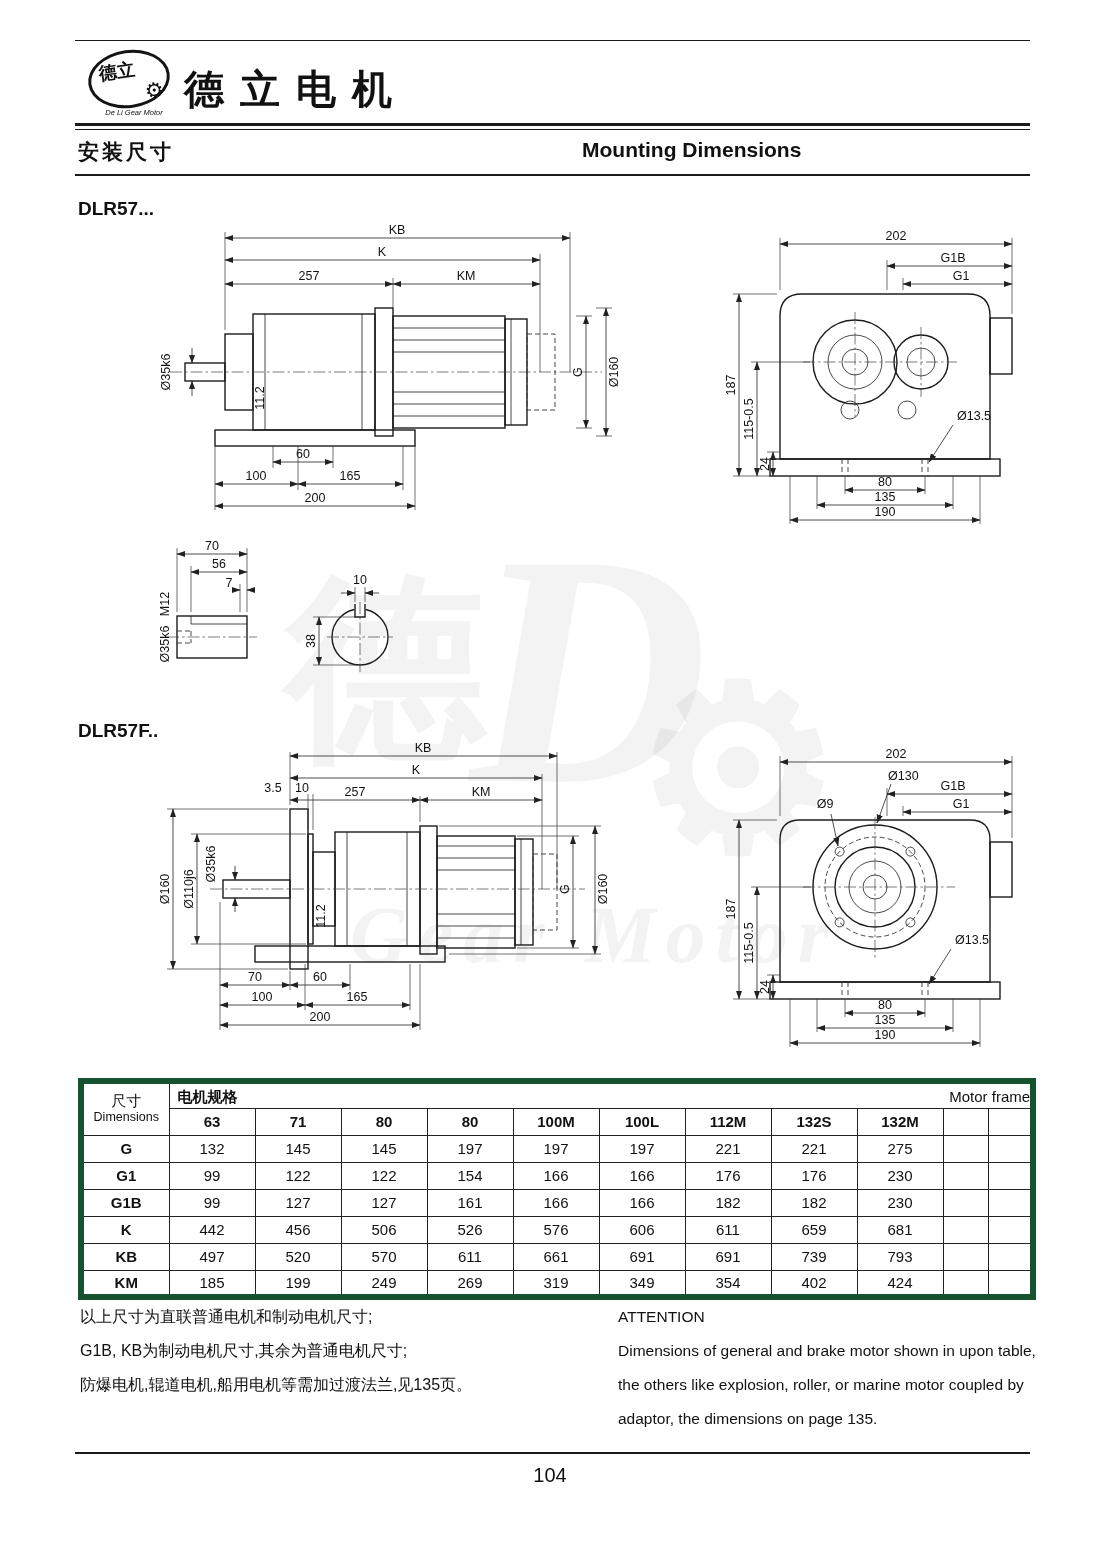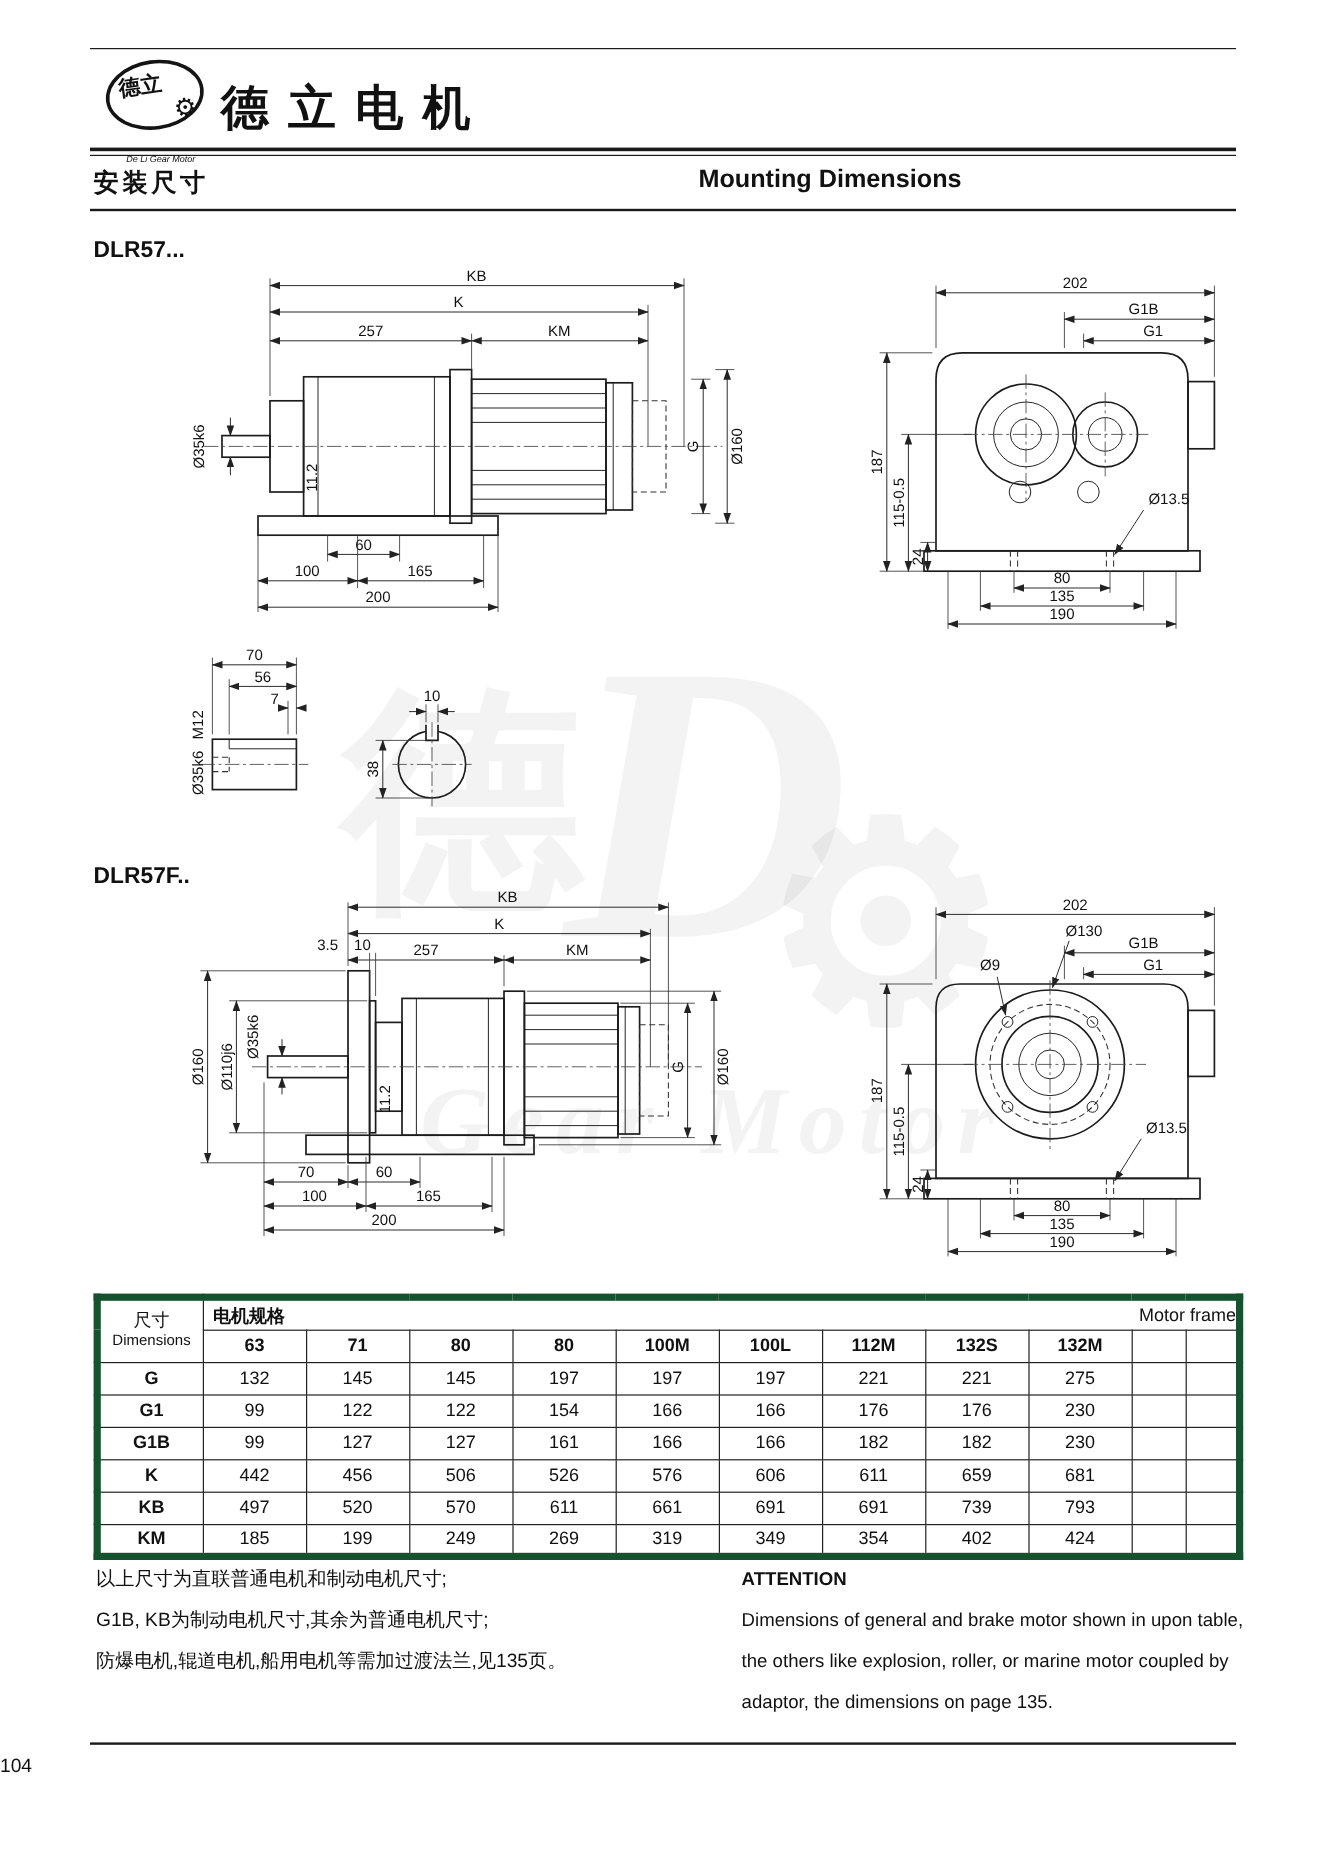--- a/index.html
+++ b/index.html
@@ -5,21 +5,21 @@
   *{margin:0;padding:0;box-sizing:border-box}
   html,body{background:#e8e8e8}
   body{font-family:"Liberation Sans",sans-serif;color:#111}
   .page{position:relative;width:1100px;height:1555px;background:#fff;margin:0 auto;overflow:hidden}
   .rule{position:absolute;left:75px;width:955px;background:#1a1a1a}
   
   .logo{position:absolute;left:88px;top:50px;width:92px}
   .logo-oval{width:82px;height:58px;border:3px solid #141414;border-radius:50%;transform:rotate(-8deg);position:relative;background:#fff}
   .lg-chars{position:absolute;left:9px;top:5px;font-size:18px;font-weight:bold;font-family:"Liberation Serif",serif}
   .lg-gear{position:absolute;right:5px;bottom:1px;font-size:21px;line-height:1}
-  .logo-sub{font-size:7.5px;text-align:center;width:92px;margin-top:20px;font-style:italic;white-space:nowrap}
+  .logo-sub{font-size:7.5px;text-align:center;width:92px;margin-top:0;font-style:italic;white-space:nowrap}
   .company{position:absolute;left:184px;top:62px;font-size:40px;font-weight:bold;font-family:"Liberation Serif",serif;letter-spacing:16px}
   .title-zh{position:absolute;left:78px;top:138px;font-size:21px;font-weight:bold;letter-spacing:3px}
   .title-en{position:absolute;left:582px;top:138px;font-size:21px;font-weight:bold}
   .sec-label{position:absolute;left:78px;font-size:19px;font-weight:bold}
   
   .wm{position:absolute;color:rgba(90,90,90,0.07);font-weight:bold;pointer-events:none;line-height:1}
   .wm-char{left:285px;top:570px;font-size:200px;font-family:"Liberation Serif",serif}
   .wm-letter{left:470px;top:505px;font-size:330px;font-style:italic;font-family:"Liberation Serif",serif}
   .wm-gear{left:635px;top:655px;font-size:230px}
   .wm-text{left:350px;top:895px;font-size:80px;font-style:italic;letter-spacing:10px;font-family:"Liberation Serif",serif}
@@ -37,22 +37,22 @@
   .dims-table td{border:1px solid #222;text-align:center;font-size:15px;height:27px;padding:0;vertical-align:middle}
   .dims-table .c0 div{line-height:17px;font-size:15px}
   .dims-table .c0 .small{font-size:12.5px}
   .dims-table .group-cell{position:relative;text-align:left}
   .dims-table .gz{position:absolute;left:8px;top:4px;font-weight:bold;font-size:15px}
   .dims-table .ge{position:absolute;left:0;right:0;top:4px;text-align:right;font-size:15px}
   .dims-table .fh,.dims-table .rl{font-weight:bold}
   
   .notes-zh{position:absolute;left:80px;top:1300px;font-size:16px;line-height:34px}
   .notes-en{position:absolute;left:618px;top:1300px;font-size:15.5px;line-height:34px}
-  .notes-en .att{font-weight:bold}
-  .pagenum{position:absolute;left:0;top:1464px;width:100%;font-size:16px}
+  .notes-en .att{font-weight:normal}
+  .pagenum{position:absolute;left:0;top:1464px;width:100%;text-align:center;font-size:20px}
 </style>
 </head>
 <body>
 
 <div class="page">
 
   <div>
     <span class="wm wm-char">德</span>
     <span class="wm wm-letter">D</span>
     <span class="wm wm-gear">⚙</span>

